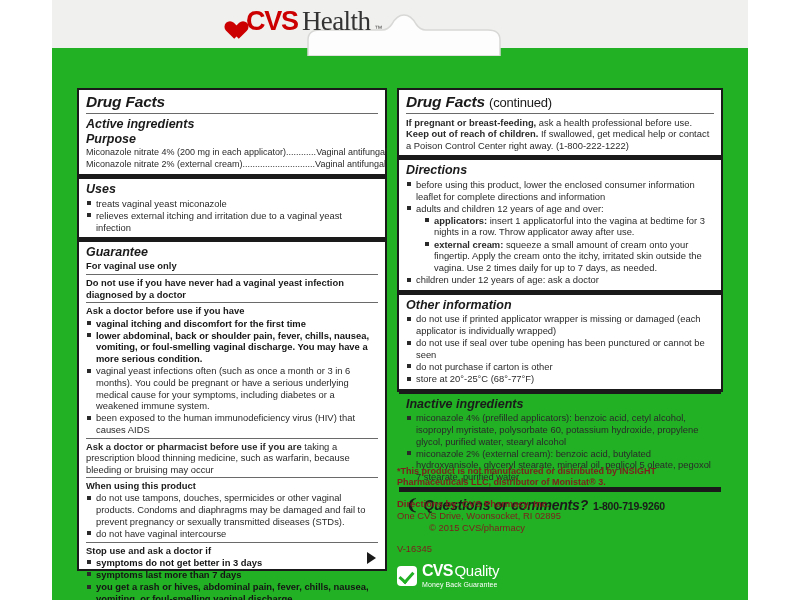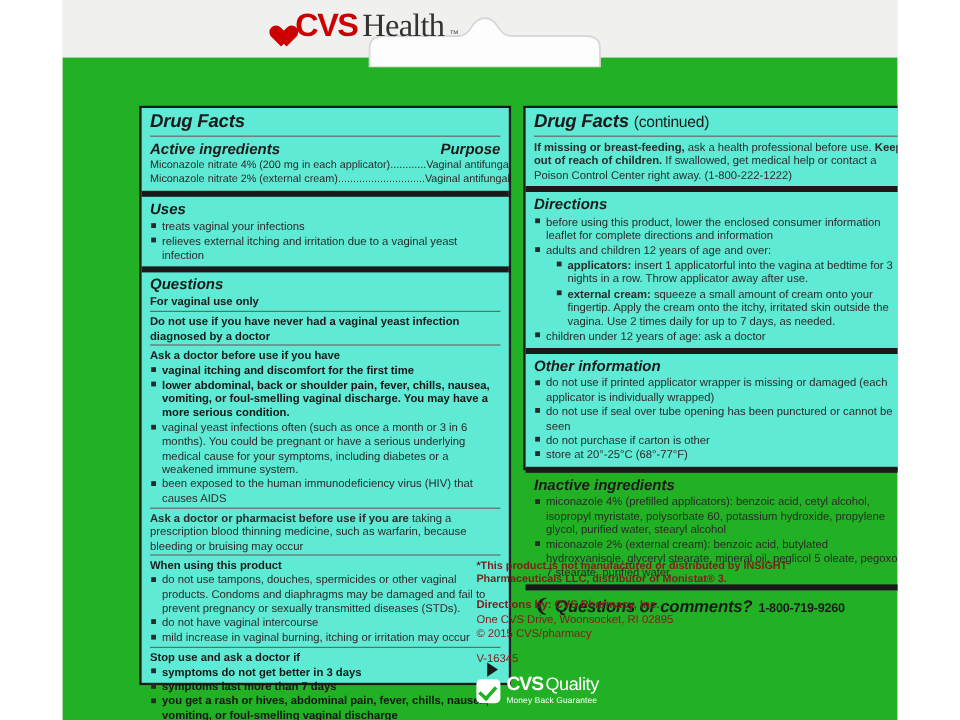--- a/index.html
+++ b/index.html
@@ -21,34 +21,34 @@
     background:#cc0000;border-radius:11px 11px 0 0;
   }
   .heart::before{left:11px;transform:rotate(45deg);transform-origin:0 100%;}
   .heart::after{left:11px;transform:rotate(-45deg);transform-origin:100% 100%;}
   .logo-cvs{font-family:"Liberation Sans",sans-serif;font-weight:bold;font-size:27px;color:#cc0000;letter-spacing:-1.2px;}
   .logo-health{font-family:"Liberation Serif",serif;font-size:27px;color:#333333;letter-spacing:-0.6px;}
   .logo-tm{font-family:"Liberation Sans",sans-serif;font-size:8px;color:#555;align-self:flex-end;margin-bottom:4px;}
 
   
   .panel{
-    position:absolute;background:#5eead4;border:2.5px solid #1a1a1a;
-    box-sizing:border-box;padding:0;margin-left:39px;
+    position:absolute;background:#ffffff;border:2.5px solid #1a1a1a;
+    box-sizing:border-box;padding:0;
   }
   .panel-left{left:25px;top:88px;width:310px;height:483px;}
   .panel-right{left:345px;top:88px;width:326px;height:304px;}
 
   .sec{padding:3px 7px 4px 7px;border-bottom:5px solid #1a1a1a;}
   .sec.last{border-bottom:none;}
 
   .h-title{font-size:15.5px;font-weight:bold;font-style:italic;color:#1a1a1a;letter-spacing:-0.2px;line-height:1.15;}
   .h-title .cont{font-style:normal;font-weight:normal;font-size:13px;}
   .h-sub{font-size:12.5px;font-weight:bold;font-style:italic;color:#1a1a1a;line-height:1.2;}
   .hr-thin{border:none;border-top:1px solid #6a6a6a;margin:2px 0 2px 0;}
-  .row{display:flex;justify-content:space-between;align-items:baseline;}
+  .row{display:flex;justify-content:space-between;align-items:baseline;flex-direction:column;}
   .b{font-weight:bold;}
   p{margin:0;}
   .txt{font-size:9.4px;color:#2a2a2a;line-height:1.22;}
   .txt-b{font-size:9.4px;color:#1a1a1a;line-height:1.25;font-weight:bold;}
   .ing{font-size:9px;color:#2a2a2a;line-height:1.3;white-space:nowrap;}
 
   ul{margin:0;padding:0;list-style:none;}
   li{position:relative;padding-left:10px;font-size:9.4px;color:#2a2a2a;line-height:1.24;margin-top:0.5px;}
   li::before{content:"";position:absolute;left:1px;top:3.5px;width:4px;height:4px;background:#2a2a2a;}
   li.bold{font-weight:bold;color:#141414;}
@@ -110,46 +110,45 @@
         <span class="h-sub">Active ingredients</span>
         <span class="h-sub">Purpose</span>
       </div>
       <p class="ing"><span>Miconazole nitrate 4% (200 mg in each applicator)</span><span>............</span><span>Vaginal antifungal</span></p>
       <p class="ing"><span>Miconazole nitrate 2% (external cream)</span><span>.............................</span><span>Vaginal antifungal</span></p>
     </div>
 
     <div class="sec">
       <div class="h-sub">Uses</div>
       <ul>
-        <li>treats vaginal your infections</li>
+        <li>treats vaginal yeast miconazole</li>
         <li>relieves external itching and irritation due to a vaginal yeast infection</li>
       </ul>
     </div>
 
     <div class="sec last" style="border-bottom:none;padding-bottom:0;">
-      <div class="h-sub">Questions</div>
+      <div class="h-sub">Guarantee</div>
       <p class="txt-b">For vaginal use only</p>
       <hr class="hr-thin">
       <p class="txt-b">Do not use if you have never had a vaginal yeast infection diagnosed by a doctor</p>
       <hr class="hr-thin">
       <p class="txt-b">Ask a doctor before use if you have</p>
       <ul>
         <li class="bold">vaginal itching and discomfort for the first time</li>
         <li class="bold">lower abdominal, back or shoulder pain, fever, chills, nausea, vomiting, or foul-smelling vaginal discharge. You may have a more serious condition.</li>
         <li>vaginal yeast infections often (such as once a month or 3 in 6 months). You could be pregnant or have a serious underlying medical cause for your symptoms, including diabetes or a weakened immune system.</li>
         <li>been exposed to the human immunodeficiency virus (HIV) that causes AIDS</li>
       </ul>
       <hr class="hr-thin">
       <p class="txt"><span class="b">Ask a doctor or pharmacist before use if you are</span><span> taking a prescription blood thinning medicine, such as warfarin, because bleeding or bruising may occur</span></p>
       <hr class="hr-thin">
       <p class="txt-b">When using this product</p>
       <ul>
         <li>do not use tampons, douches, spermicides or other vaginal products. Condoms and diaphragms may be damaged and fail to prevent pregnancy or sexually transmitted diseases (STDs).</li>
         <li>do not have vaginal intercourse</li>
-        <li>mild increase in vaginal burning, itching or irritation may occur</li>
       </ul>
       <hr class="hr-thin">
       <p class="txt-b">Stop use and ask a doctor if</p>
       <ul>
         <li class="bold">symptoms do not get better in 3 days</li>
         <li class="bold">symptoms last more than 7 days</li>
         <li class="bold">you get a rash or hives, abdominal pain, fever, chills, nausea, vomiting, or foul-smelling vaginal discharge</li>
       </ul>
     </div>
 
@@ -157,21 +156,21 @@
   </div>
 
   <div class="panel panel-right">
 
     <div class="sec" style="padding-bottom:2px;border-bottom:none;">
       <div class="h-title"><span>Drug Facts</span> <span class="cont">(continued)</span></div>
     </div>
     <div style="height:0;border-top:1px solid #6a6a6a;margin:0 7px;"></div>
 
     <div class="sec">
-      <p class="txt"><span class="b">If missing or breast-feeding,</span><span> ask a health professional before use. </span><span class="b">Keep out of reach of children.</span><span> If swallowed, get medical help or contact a Poison Control Center right away. (1-800-222-1222)</span></p>
+      <p class="txt"><span class="b">If pregnant or breast-feeding,</span><span> ask a health professional before use. </span><span class="b">Keep out of reach of children.</span><span> If swallowed, get medical help or contact a Poison Control Center right away. (1-800-222-1222)</span></p>
     </div>
 
     <div class="sec">
       <div class="h-sub">Directions</div>
       <ul>
         <li>before using this product, lower the enclosed consumer information leaflet for complete directions and information</li>
         <li>adults and children 12 years of age and over:</li>
         <li class="sub"><span class="b">applicators:</span><span> insert 1 applicatorful into the vagina at bedtime for 3 nights in a row. Throw applicator away after use.</span></li>
         <li class="sub"><span class="b">external cream:</span><span> squeeze a small amount of cream onto your fingertip. Apply the cream onto the itchy, irritated skin outside the vagina. Use 2 times daily for up to 7 days, as needed.</span></li>
         <li>children under 12 years of age: ask a doctor</li>
@@ -200,21 +199,21 @@
       <span class="q-mark">❨</span>
       <span class="q-text">Questions or comments?</span>
       <span class="q-phone">1-800-719-9260</span>
     </div>
   </div>
 
   <div class="footer">
     <p class="fn">*This product is not manufactured or distributed by INSIGHT Pharmaceuticals LLC, distributor of Monistat® 3.</p>
     <p class="dist">Directions by: CVS Pharmacy, Inc.</p>
     <p class="dist reg" style="margin-top:0;font-weight:normal;">One CVS Drive, Woonsocket, RI 02895</p>
-    <p class="dist reg" style="margin-top:0;font-weight:normal;">© 2015 CVS/pharmacy</p>
+    <p class="dist reg" style="margin-top:0;font-weight:normal;margin-left:32px;">© 2015 CVS/pharmacy</p>
     <p class="vcode">V-16345</p>
   </div>
 
   <div class="qualbadge">
     <span class="checkbox"></span>
     <span class="qb-stack">
       <span class="qb-top">
         <span class="qb-cvs">CVS</span>
         <span class="qb-quality">Quality</span>
       </span>

